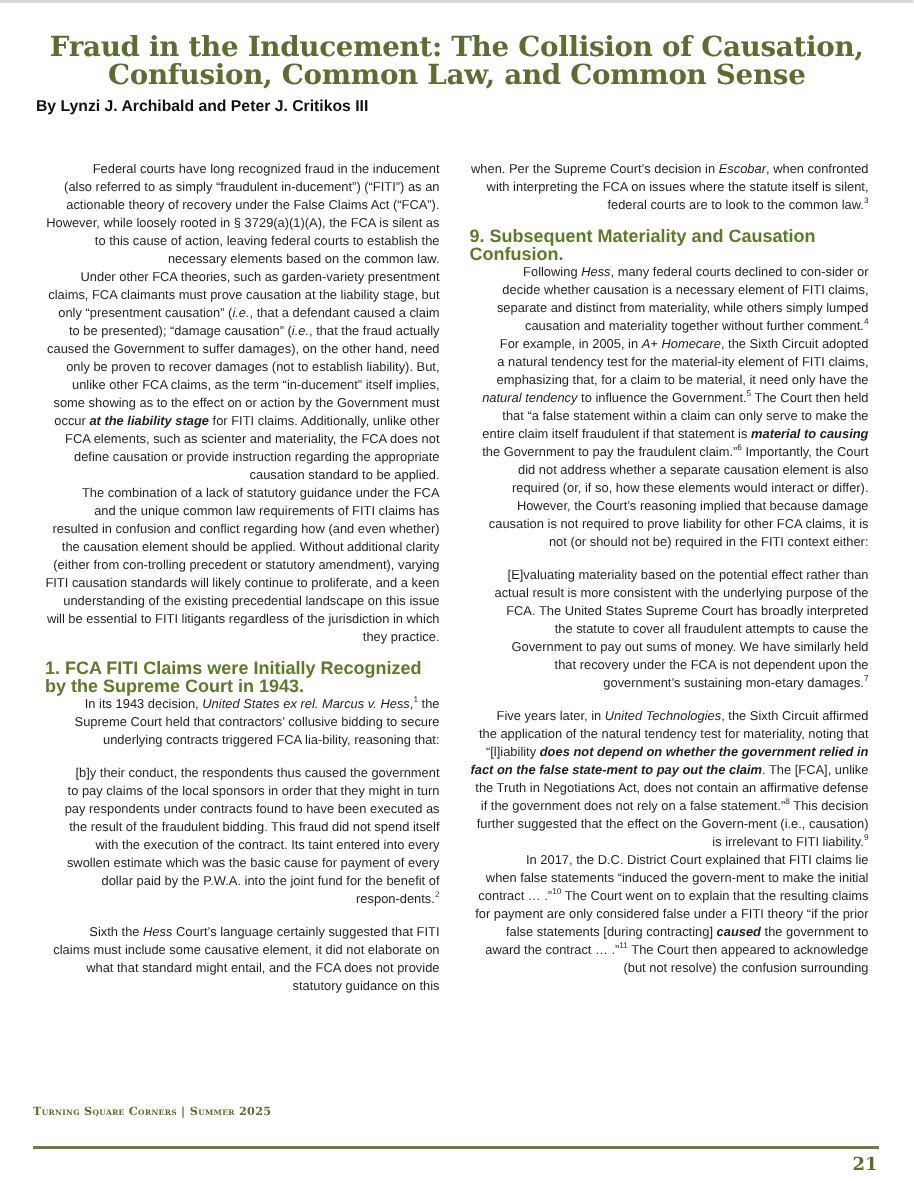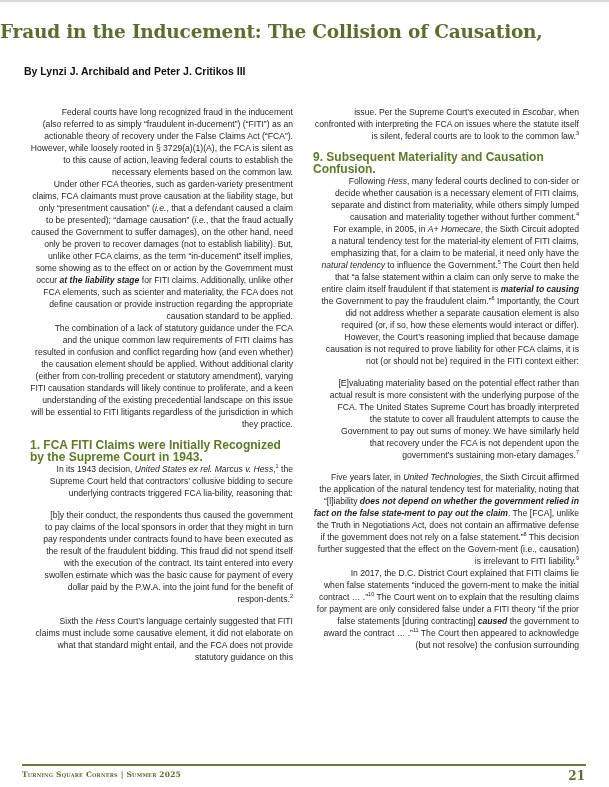--- a/index.html
+++ b/index.html
@@ -18,21 +18,21 @@
     .top-border {
       position: absolute;
       left: 0; top: 0;
       width: 609px; height: 2px;
       background: #d8d8d8;
     }
     .title {
       position: absolute;
       left: 0; top: 22px;
       width: 609px;
-      text-align: left;
+      text-align: center;
       font-family: "DejaVu Serif", serif;
       font-weight: bold;
       font-size: 18.5px;
       line-height: 19px;
       color: #5c6e2f;
       letter-spacing: -0.2px;
     }
     .title div { white-space: nowrap; }
     .byline {
       position: absolute;
@@ -79,21 +79,21 @@
     i, em { font-style: italic; }
     .bi { font-weight: bold; font-style: italic; margin-top: 44px; }
     .footer-rule {
       position: absolute;
       left: 22px; top: 764px;
       width: 564px; height: 2px;
       background: #6a7f3a;
     }
     .footer-left {
       position: absolute;
-      left: 22px; top: 770px;
+      left: 22px; top: 736px;
       font-family: "DejaVu Serif", serif;
       font-weight: bold;
       font-size: 7.5px;
       color: #5c6e2f;
       font-variant: small-caps;
       letter-spacing: 0.2px;
       text-align: center;
     }
     .footer-right {
       position: absolute;
@@ -104,20 +104,21 @@
       color: #5c6e2f;
     }
   </style>
 </head>
 <body>
 
 <div class="top-border"></div>
 
 <div class="title">
   <div>Fraud in the Inducement: The Collision of Causation,</div>
+  <div>Confusion, Common Law, and Common Sense</div>
 </div>
 
 <div class="byline">By Lynzi J. Archibald and Peter J. Critikos III</div>
 
 <div class="col col-left">
   <p class="p">Federal courts have long recognized fraud in the inducement (also referred to as simply “fraudulent in-ducement”) (“FITI”) as an actionable theory of recovery under the False Claims Act (“FCA”). However, while loosely rooted in § 3729(a)(1)(A), the FCA is silent as to this cause of action, leaving federal courts to establish the necessary elements based on the common law.</p>
 
   <p class="p"><span>Under other FCA theories, such as garden-variety presentment claims, FCA claimants must prove causation at the liability stage, but only “presentment causation” (</span><i>i.e.</i><span>, that a defendant caused a claim to be presented); “damage causation” (</span><i>i.e.</i><span>, that the fraud actually caused the Government to suffer damages), on the other hand, need only be proven to recover damages (not to establish liability). But, unlike other FCA claims, as the term “in-ducement” itself implies, some showing as to the effect on or action by the Government  must occur </span><span class="bi">at the liability stage</span><span> for FITI claims. Additionally, unlike other FCA elements, such as scienter and materiality, the FCA does not define causation or provide instruction regarding the appropriate causation standard to be applied.</span></p>
 
   <p class="p">The combination of a lack of statutory guidance under the FCA and the unique common law requirements of FITI claims has resulted in confusion and conflict regarding how (and even whether) the causation element should be applied. Without additional clarity (either from con-trolling precedent or statutory amendment), varying FITI causation standards will likely continue to proliferate, and a keen understanding of the existing precedential landscape on this issue will be essential to FITI litigants regardless of the jurisdiction in which they practice.</p>
@@ -125,21 +126,21 @@
   <h2 class="heading">1. FCA FITI Claims were Initially Recognized by the Supreme Court in 1943.</h2>
 
   <p class="p"><span>In its 1943 decision, </span><i>United States ex rel. Marcus v. Hess</i>,<sup>1</sup><span> the Supreme Court held that contractors’ collusive bidding to secure underlying contracts triggered FCA lia-bility, reasoning that:</span></p>
 
   <p class="p quote"><span>[b]y their conduct, the respondents thus caused the government to pay claims of the local sponsors in order that they might in turn pay respondents under contracts found to have been executed as the result of the fraudulent bidding. This fraud did not spend itself with the execution of the contract. Its taint entered into every swollen estimate which was the basic cause for payment of every dollar paid by the P.W.A. into the joint fund for the benefit of respon-dents.</span><sup>2</sup></p>
 
   <p class="p"><span>Sixth the </span><i>Hess</i><span> Court’s language certainly suggested that FITI claims must include some causative element, it did not elaborate on what that standard might entail, and the FCA does not provide statutory guidance on this</span></p>
 </div>
 
 <div class="col col-right">
-  <p class="p noindent"><span>issue. Per the Supreme Court’s executed in </span><i>Escobar</i><span>, when confronted with interpreting the FCA on issues where the statute itself is silent, federal courts are to look to the common law.</span><sup>3</sup></p>
+  <p class="p noindent"><span>when. Per the Supreme Court’s decision in </span><i>Escobar</i><span>, when confronted with interpreting the FCA on issues where the statute itself is silent, federal courts are to look to the common law.</span><sup>3</sup></p>
 
   <h2 class="heading">9.  Subsequent Materiality and Causation Confusion.</h2>
 
   <p class="p"><span>Following </span><i>Hess</i><span>, many federal courts declined to con-sider or decide whether causation is a necessary element of FITI claims, separate and distinct from materiality, while others simply lumped causation and materiality together without further comment.</span><sup>4</sup></p>
 
   <p class="p"><span>For example, in 2005, in </span><i>A+ Homecare</i><span>, the Sixth Circuit adopted a natural tendency test for the material-ity element of FITI claims, emphasizing that, for a claim to be material, it need only have the </span><i>natural tendency</i><span> to influence the Government.</span><sup>5</sup><span> The Court then held that “a false statement within a claim can only serve to make the entire claim itself fraudulent if that statement is </span><span class="bi">material to causing</span><span> the Government to pay the fraudulent claim.”</span><sup>6</sup><span> Importantly, the Court did not address whether a separate causation element is also required (or, if so, how these elements would interact or differ). However, the Court’s reasoning implied that because damage causation is not required to prove liability for other FCA claims, it is not (or should not be) required in the FITI context either:</span></p>
 
   <p class="p quote"><span>[E]valuating materiality based on the potential effect rather than actual result is more consistent with the underlying purpose of the FCA. The United States Supreme Court has broadly interpreted the statute to cover all fraudulent attempts to cause the Government to pay out sums of money. We have similarly held that recovery under the FCA is not dependent upon the government’s sustaining mon-etary damages.</span><sup>7</sup></p>
 
   <p class="p"><span>Five years later, in </span><i>United Technologies</i><span>, the Sixth Circuit affirmed the application of the natural tendency test for materiality, noting that “[l]iability </span><span class="bi">does not depend on whether the government relied in fact on the false state-ment to pay out the claim</span><span>. The [FCA], unlike the Truth in Negotiations Act, does not contain an affirmative defense if the government does not rely on a false statement.”</span><sup>8</sup><span> This decision further suggested that the effect on the Govern-ment (i.e., causation) is irrelevant to FITI liability.</span><sup>9</sup></p>

